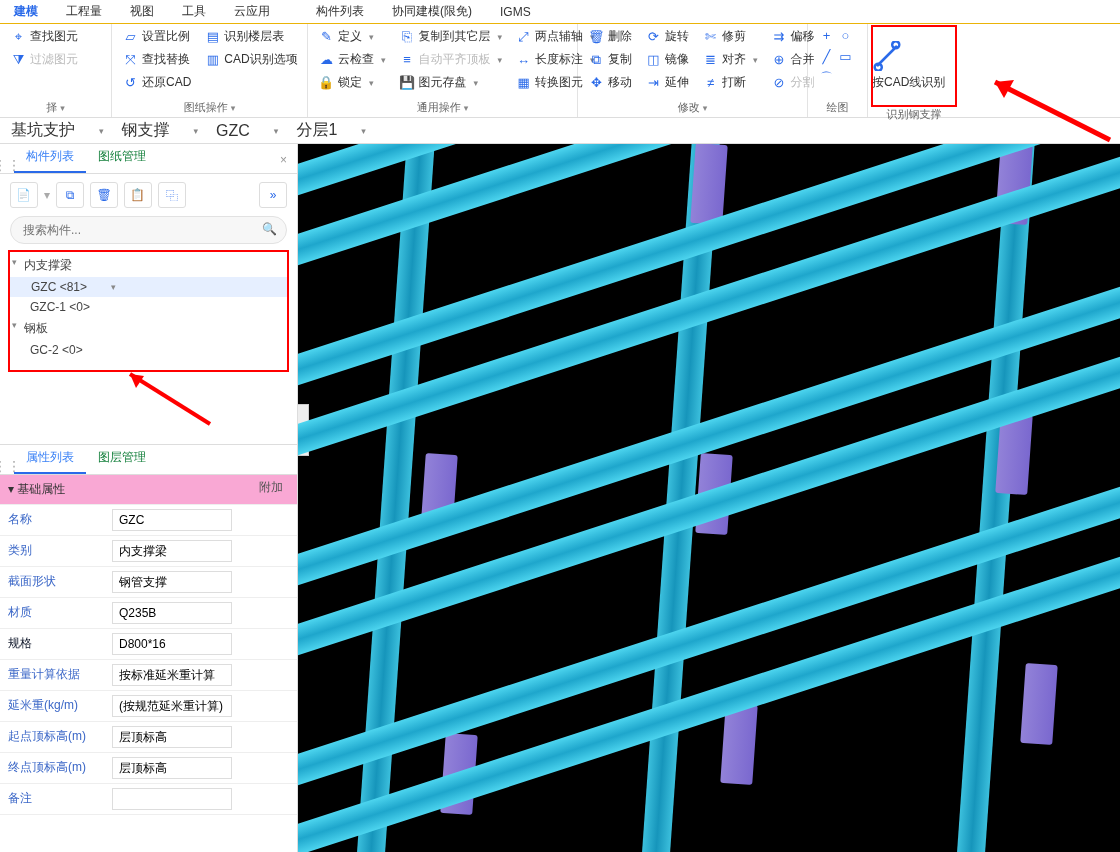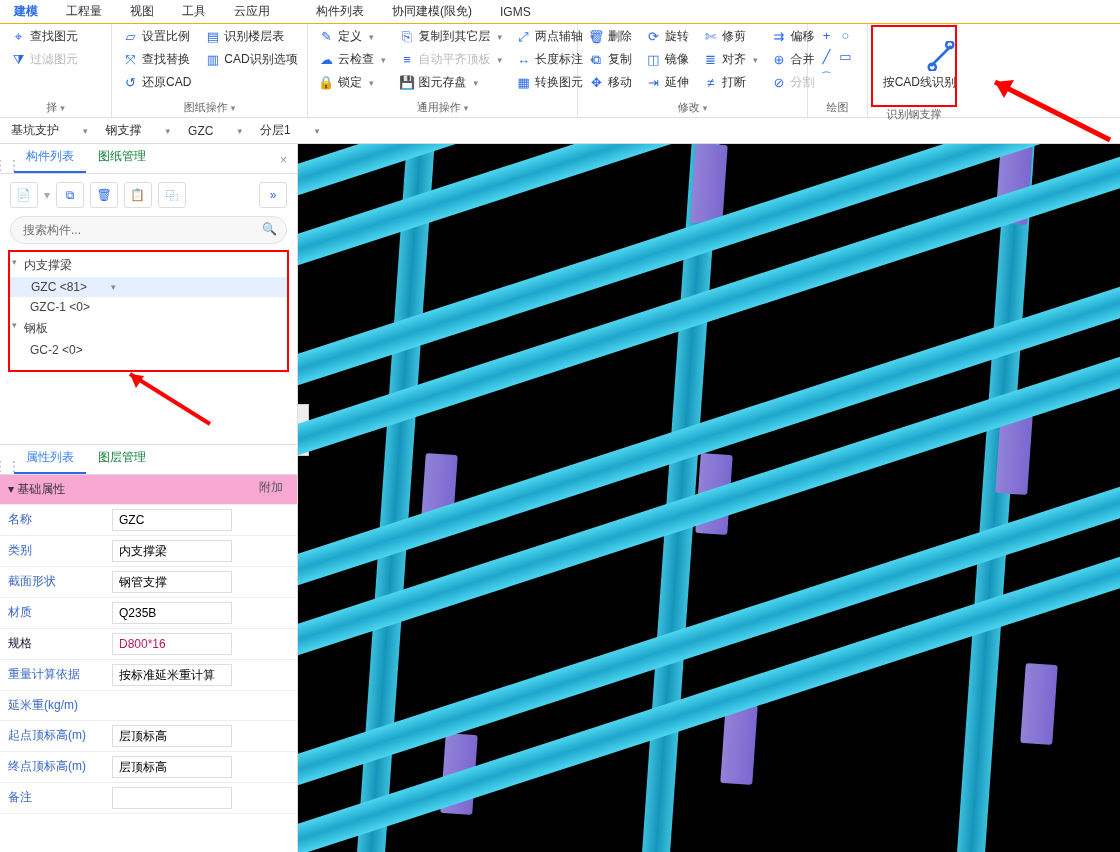--- a/index.html
+++ b/index.html
@@ -8,25 +8,25 @@
 .menubar .mitem{padding:3px 10px;cursor:pointer;color:#333}
 .menubar .mitem.active{color:#2a6ae9;font-weight:600}
 .ribbon{display:flex;height:94px;border-bottom:1px solid #ddd}
 .rgroup{display:flex;flex-direction:column;border-right:1px solid #e3e3e3;padding:2px 4px 0;justify-content:space-between}
 .rbody{display:flex;flex:1 0 auto}
 .rlabel{font-size:11px;color:#666;text-align:center;padding:1px 0 2px}
 .rcol{display:flex;flex-direction:column;gap:2px;padding:0 2px}
 .rbtn{display:flex;align-items:center;gap:4px;padding:2px 5px;cursor:pointer;border-radius:2px;white-space:nowrap;font-size:12px}
 .rbtn.dis{color:#bbb}
 .ric{width:15px;height:15px;display:inline-flex;align-items:center;justify-content:center;color:#2a6ae9;font-size:13px}
-.bigbtn{display:flex;flex-direction:column;align-items:flex-end;justify-content:center;gap:3px;width:84px;height:80px;cursor:pointer}
+.bigbtn{display:flex;flex-direction:column;align-items:flex-start;justify-content:center;gap:3px;width:84px;height:80px;cursor:pointer}
 .bigbtn.hl{outline:2px solid #f00;outline-offset:-1px}
 .dd::after{content:"▾";font-size:9px;margin-left:3px;color:#888}
 .selbar{display:flex;height:26px;border-bottom:1px solid #ddd;align-items:center;padding:0 4px;gap:4px}
-.sel{display:flex;align-items:center;height:20px;padding:0 6px;border:1px solid transparent;cursor:pointer;font-size:12px}
+.sel{display:flex;align-items:center;height:20px;padding:0 6px;border:1px solid transparent;cursor:pointer;font-size:16px}
 .sel::after{content:"▾";margin-left:24px;font-size:9px;color:#888}
 .main{display:flex;height:708px}
 .sidebar{width:298px;display:flex;flex-direction:column;border-right:1px solid #ddd}
 .stabs{display:flex;height:30px;border-bottom:1px solid #ddd;align-items:end}
 .grip{width:14px;display:flex;align-items:center;justify-content:center;color:#aaa;font-size:14px}
 .stab{padding:6px 12px;cursor:pointer;color:#15803d;border-bottom:2px solid transparent}
 .stab.active{color:#3b82f6;border-bottom-color:#2a6ae9}
 .stab.close{margin-left:auto;padding:4px 10px;color:#999}
 .toolbar{display:flex;gap:6px;padding:8px 10px;align-items:center}
 .toolbar .ticon{width:28px;height:26px;border:1px solid #ddd;border-radius:3px;display:flex;align-items:center;justify-content:center;color:#2a6ae9;cursor:pointer;background:#fff}
@@ -322,28 +322,29 @@
         <div class="prow">
             <div class="pk">截面形状</div>
             <div class="pv"><input value="钢管支撑" style=""></div>
           </div>
         <div class="prow">
             <div class="pk">材质</div>
             <div class="pv"><input value="Q235B" style=""></div>
           </div>
         <div class="prow">
             <div class="pk dim">规格</div>
-            <div class="pv"><input style="color: #be185d;" value="D800*16"></div>
+            <div class="pv"><input style="color: #000000;" value="D800*16"></div>
           </div>
         <div class="prow">
             <div class="pk">重量计算依据</div>
             <div class="pv"><input value="按标准延米重计算" style=""></div>
           </div>
         <div class="prow">
             <div class="pk">延米重(kg/m)</div>
+            <div class="pv"><input value="(按规范延米重计算)" style=""></div>
           </div>
         <div class="prow">
             <div class="pk">起点顶标高(m)</div>
             <div class="pv"><input value="层顶标高" style=""></div>
           </div>
         <div class="prow">
             <div class="pk">终点顶标高(m)</div>
             <div class="pv"><input value="层顶标高" style=""></div>
           </div>
         <div class="prow">

